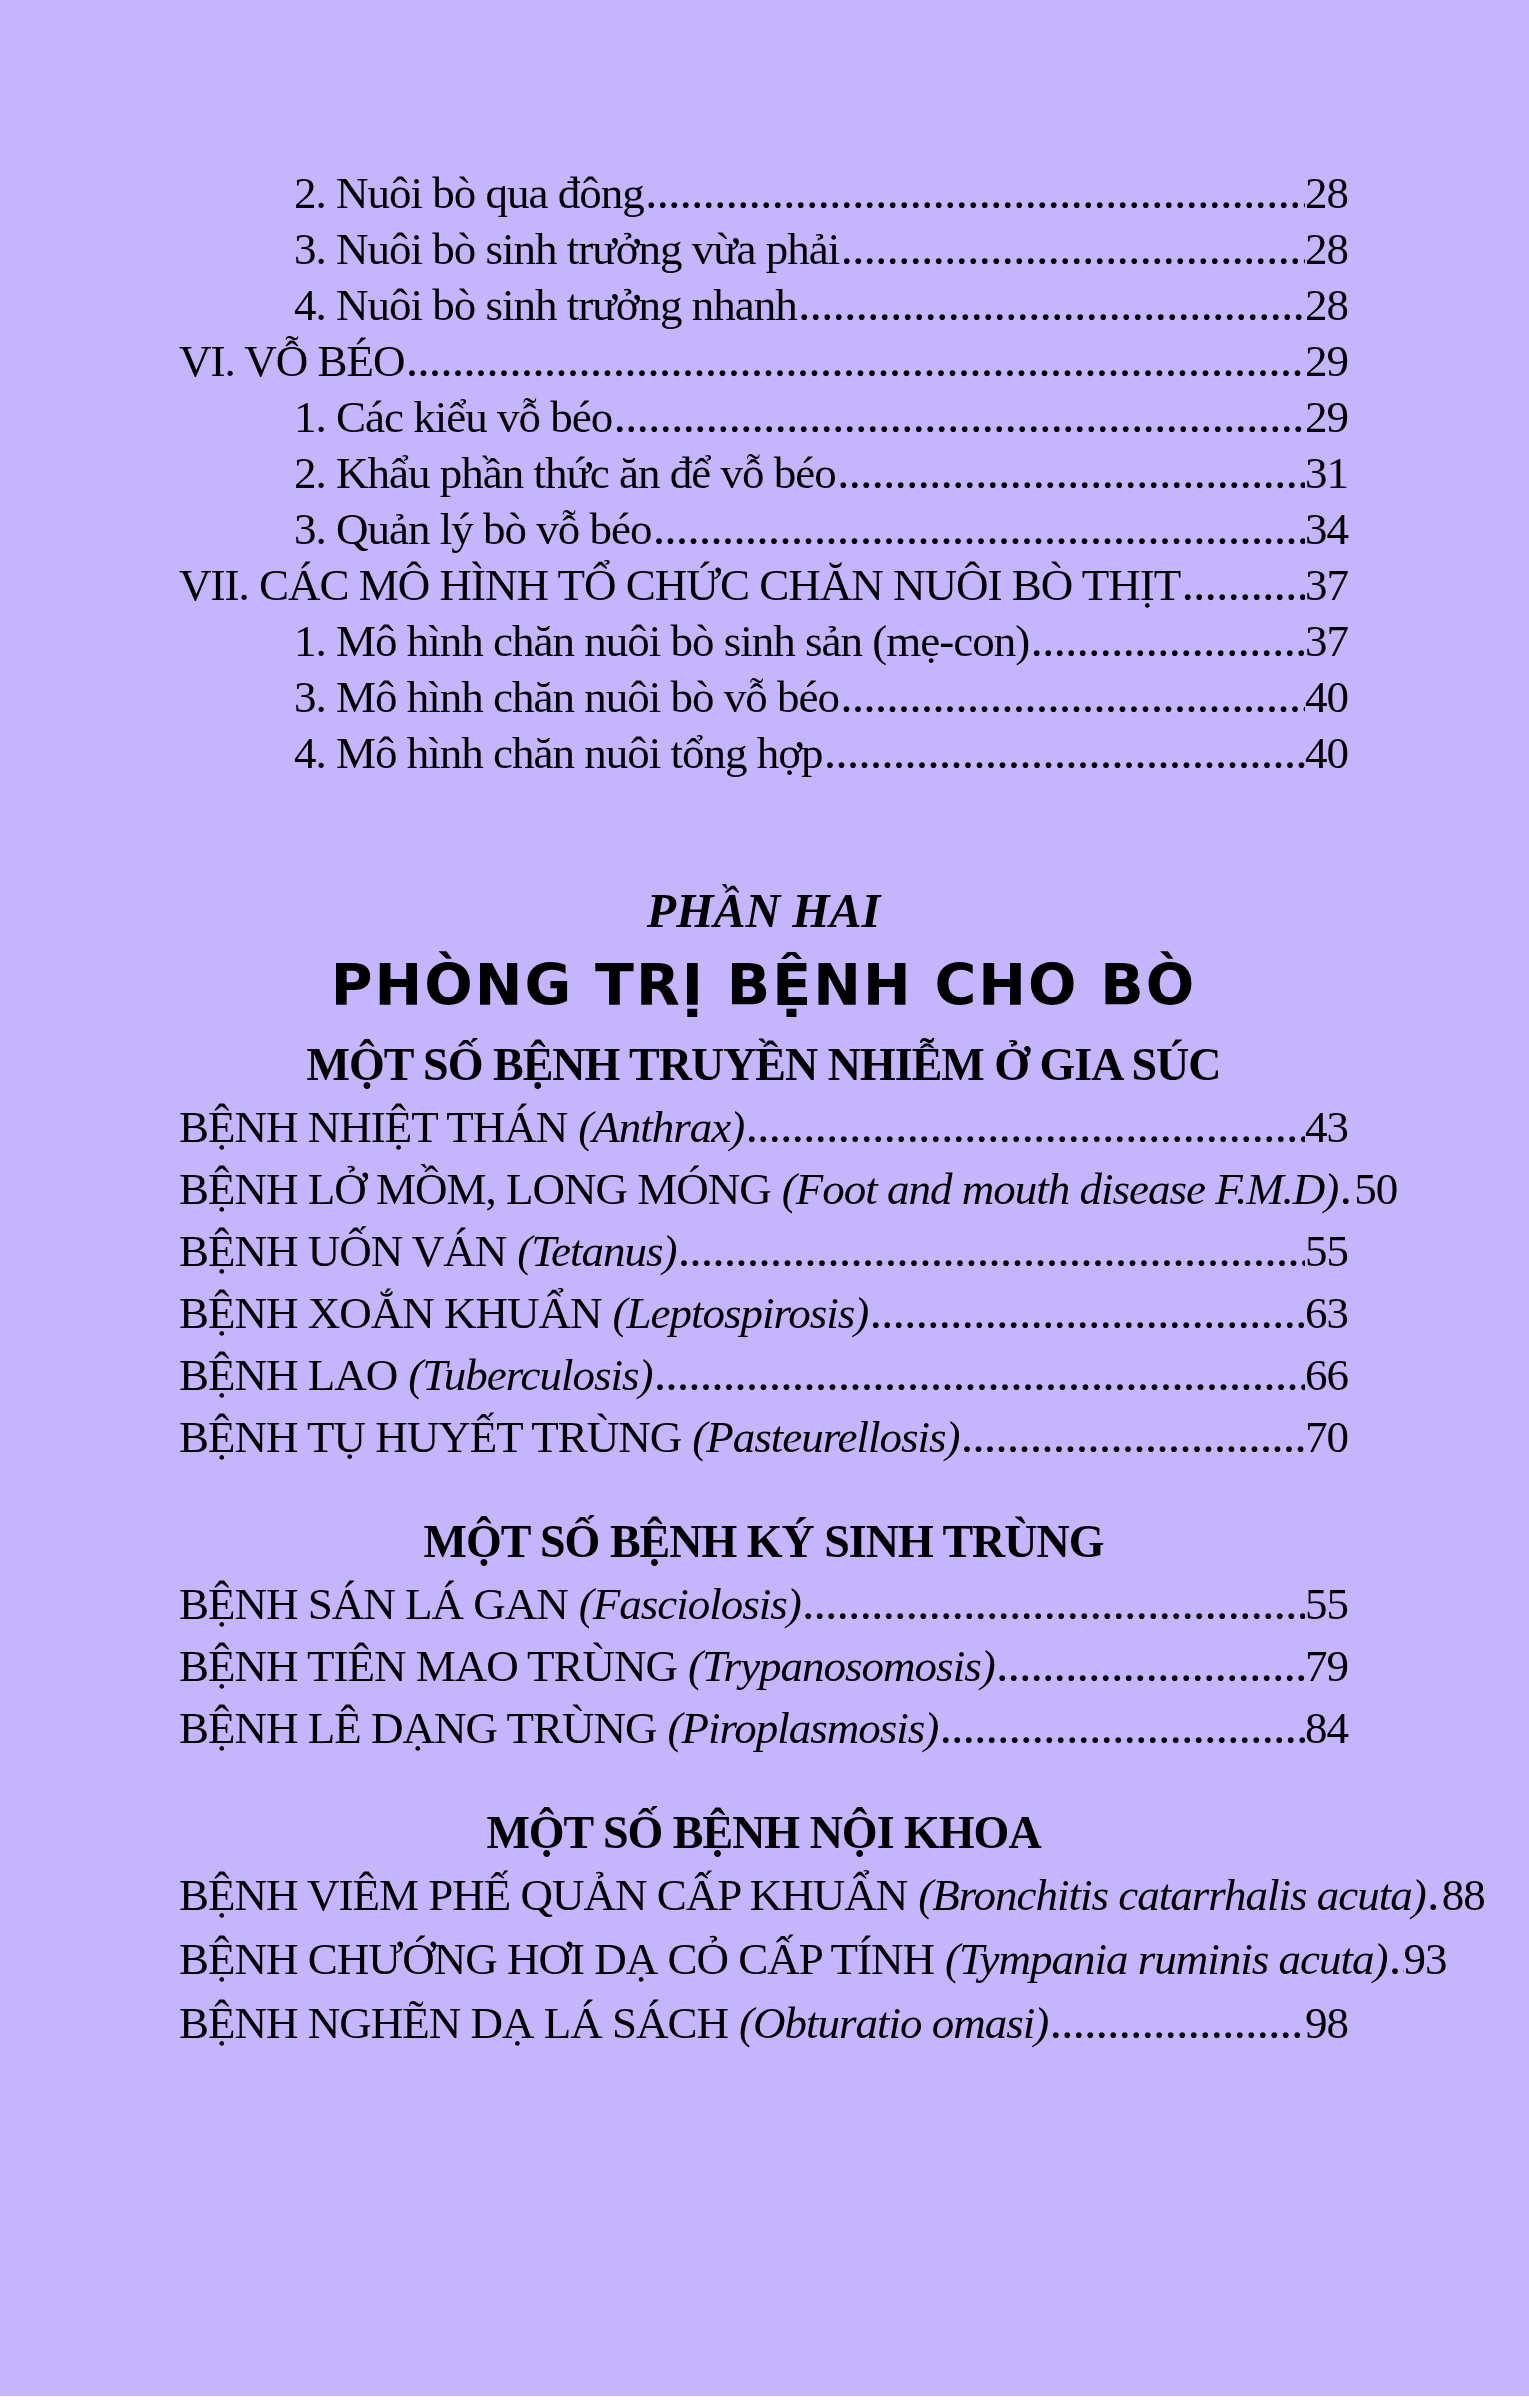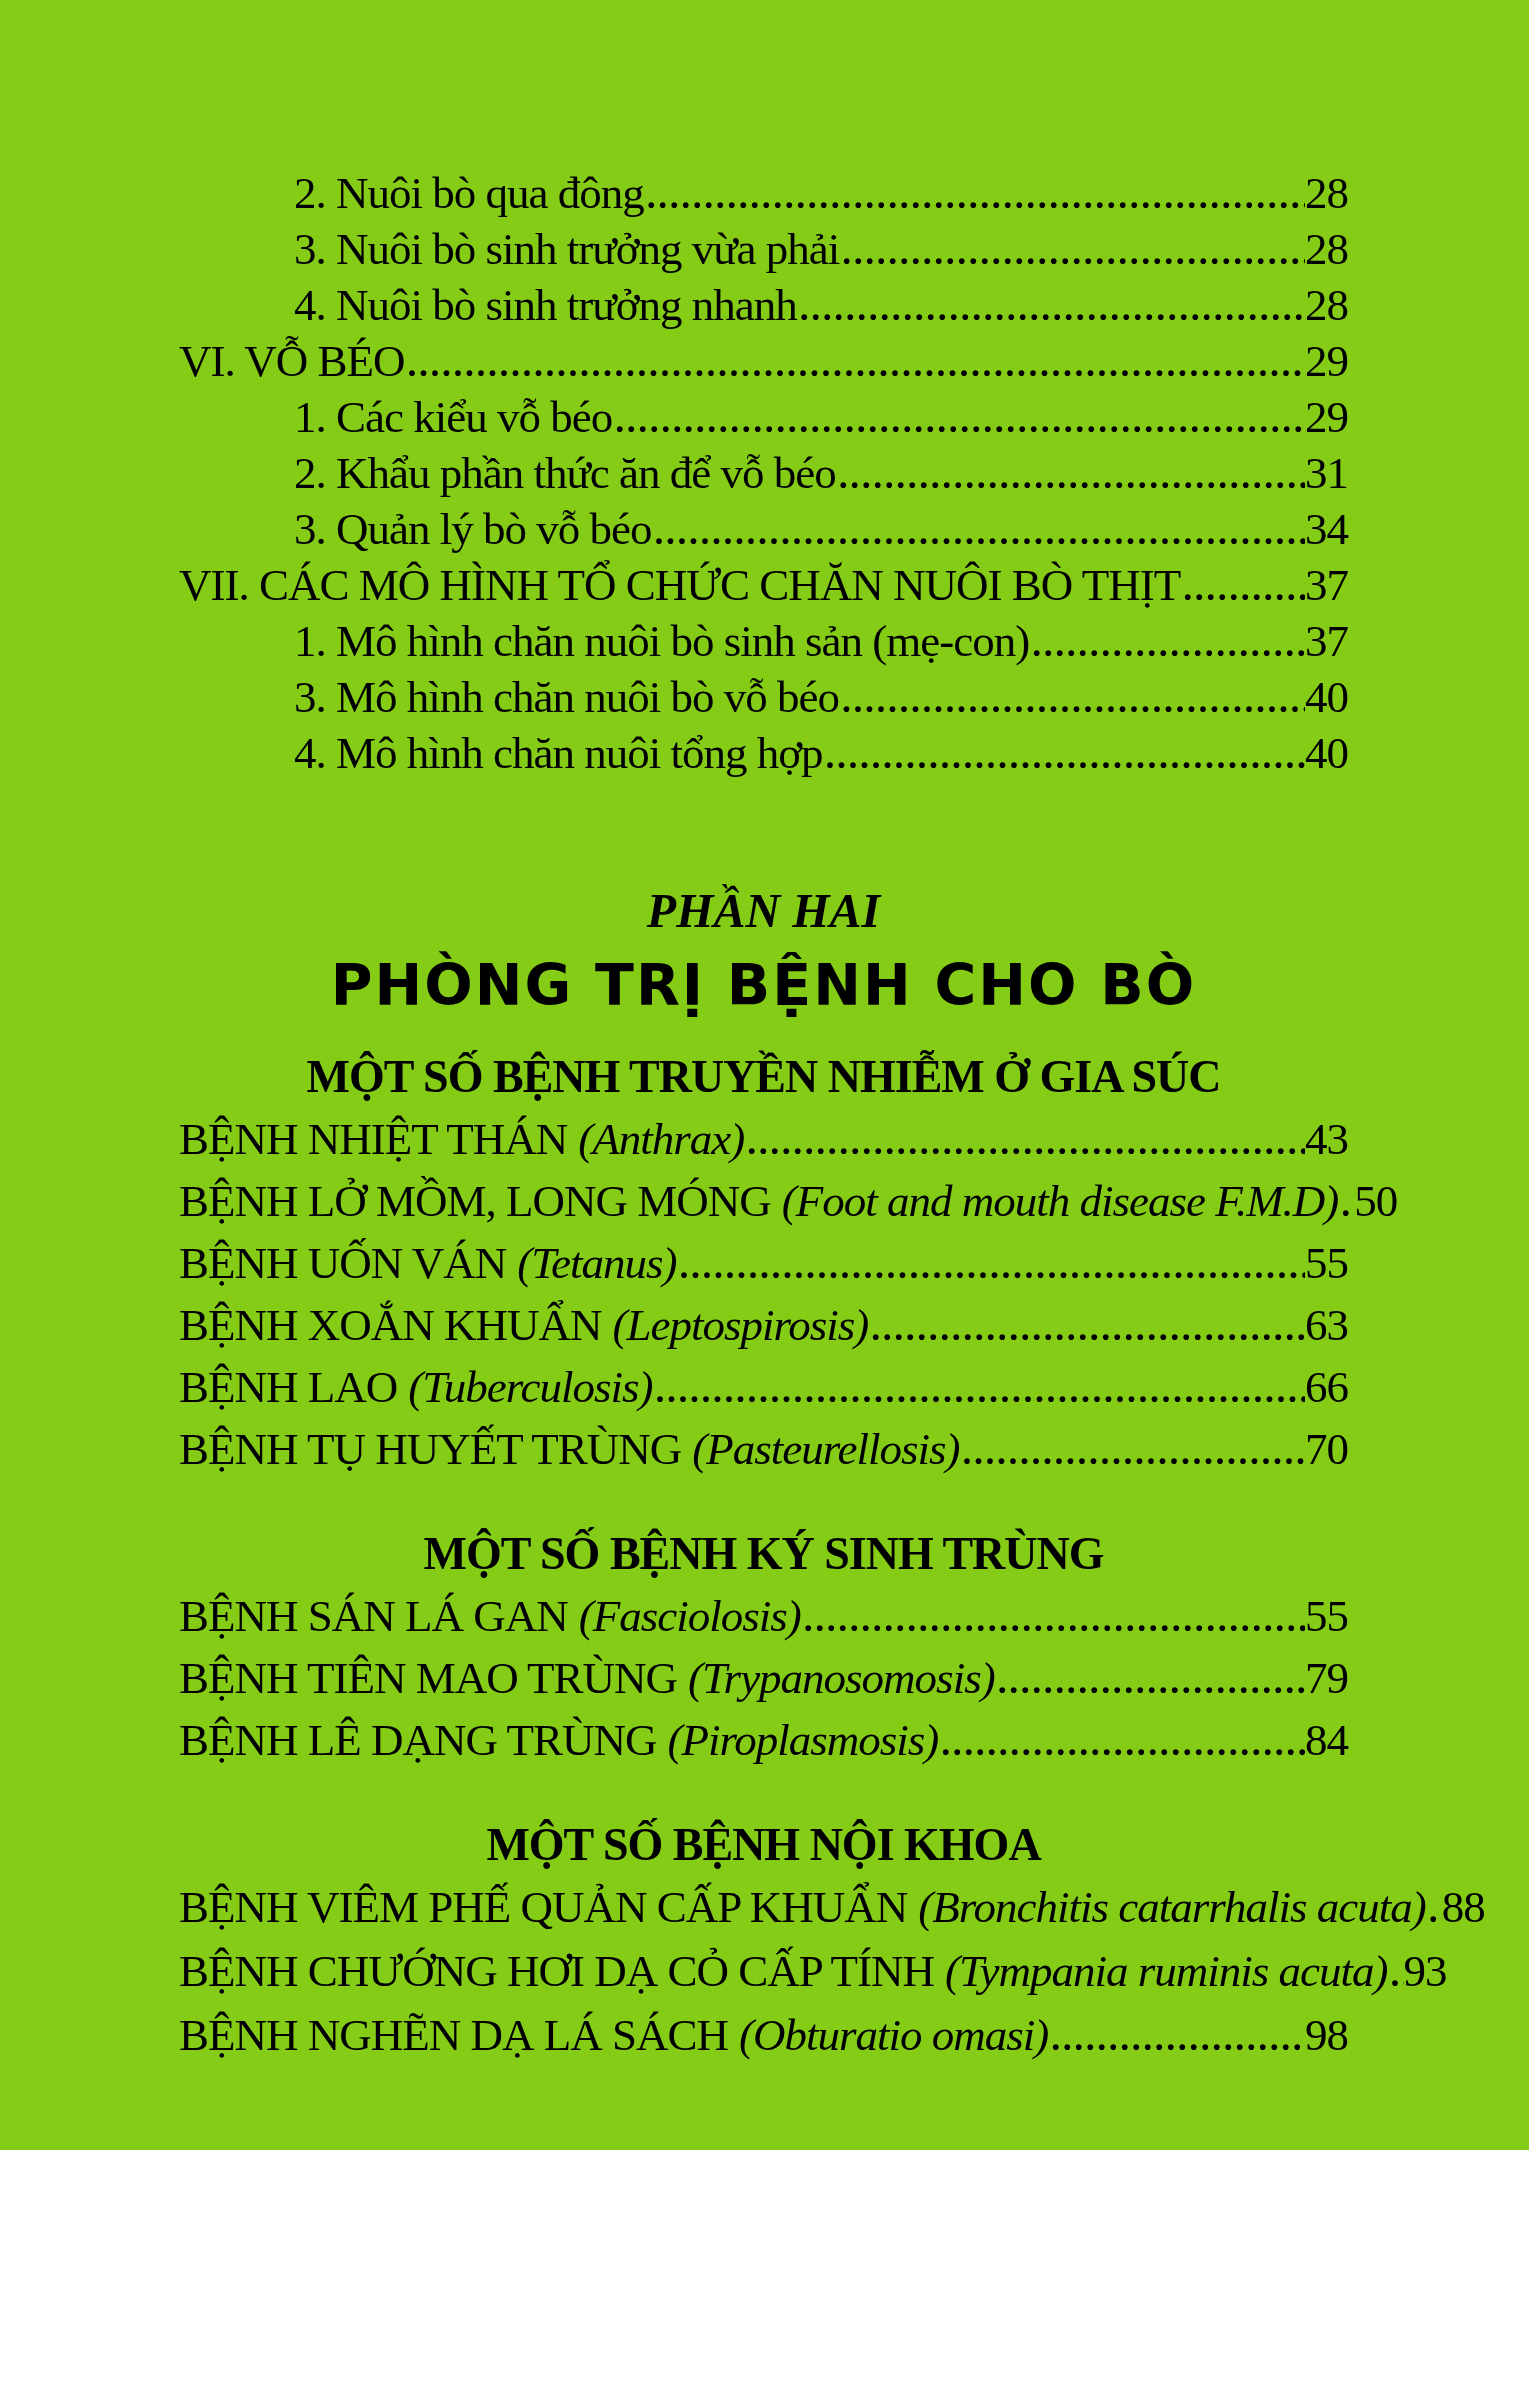--- a/index.html
+++ b/index.html
@@ -1,19 +1,19 @@
 <!DOCTYPE html>
 <html><head>
 <meta charset="utf-8">
 <style>
   html,body { margin:0; padding:0; background:#ffffff; }
   .page {
     position:relative;
-    width:1529px; height:2150px;
-    background:#84cc16;
+    width:1529px; height:2396px;
+    background:#c4b5fd;
     color:#000;
     font-family:"Liberation Serif", serif;
     overflow:hidden;
   }
   .content {
     position:absolute;
     left:179px; top:167px;
     width:1169px;
   }
   
@@ -54,21 +54,21 @@
   .part-title {
     margin-top:14px;
     font-family:"DejaVu Sans", sans-serif;
     font-weight:800;
     font-size:57px;
     letter-spacing:2px;
   }
 
   
   .section-heading {
-    margin-top:32px;
+    margin-top:20px;
     text-align:center;
     font-weight:bold;
     font-size:46px;
     letter-spacing:-1px;
   }
   .section-heading.mt-lg { margin-top:42px; }
   .section-rows { margin-top:10px; }
   .disease-row {
     display:flex;
     align-items:baseline;

